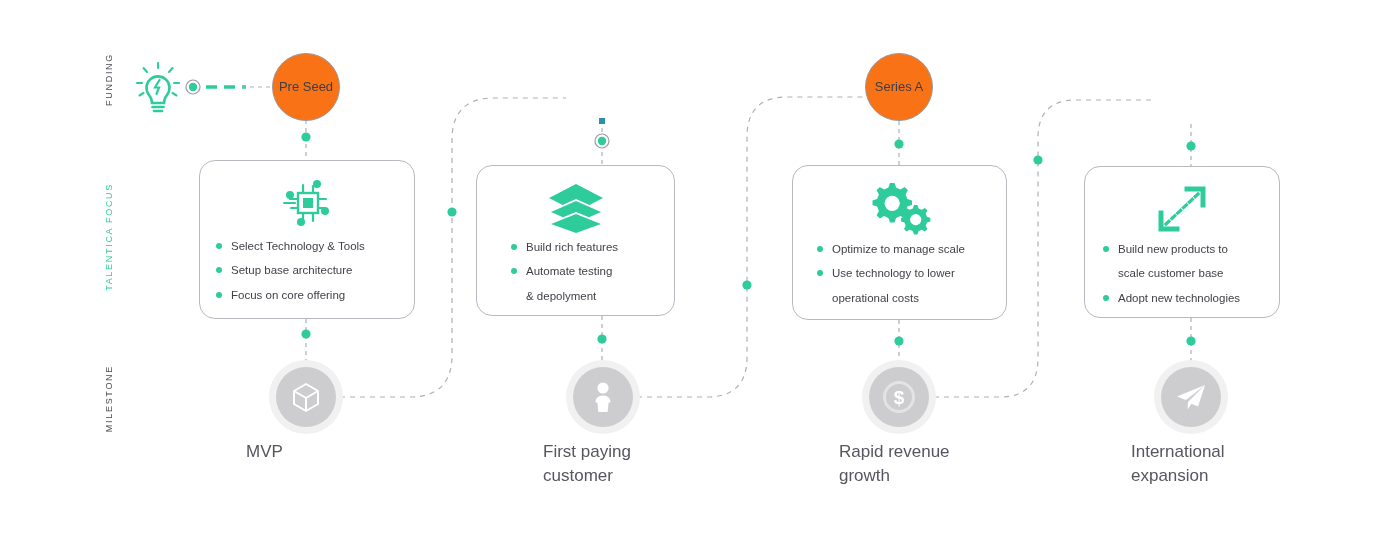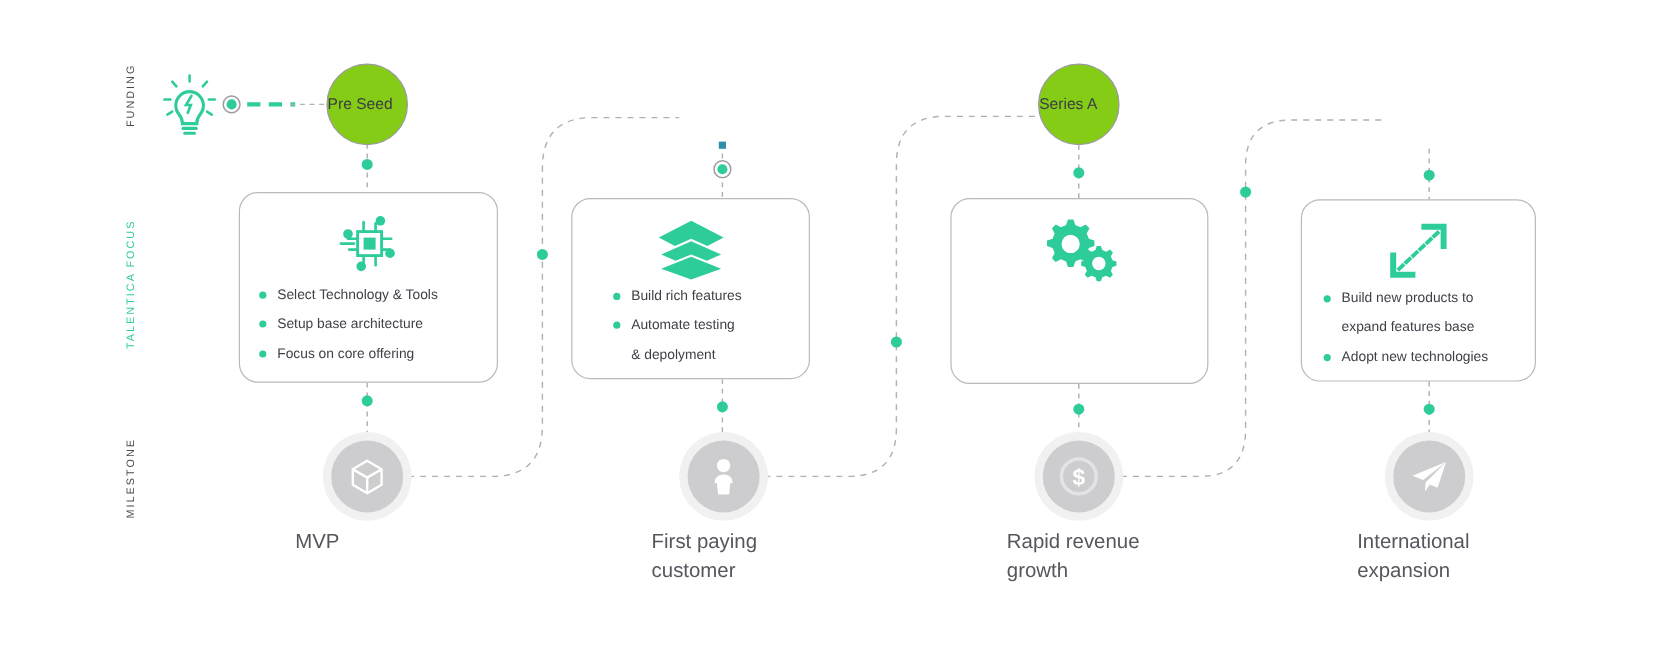--- a/index.html
+++ b/index.html
@@ -16,26 +16,26 @@
     color:#4a4a52;
     white-space:nowrap;
     font-family:"Liberation Sans","DejaVu Sans",sans-serif;
   }
   .rowlabel.accent{color:#2ecc9b;}
   .fundcircle{
     position:absolute;
     border:1px solid #9a9aa0;
     border-radius:50%;
     box-sizing:border-box;
-    display:flex;align-items:center;
+    display:flex;align-items:center;justify-content:center;
     text-align:center;
     font-size:13px;
     color:#3d3d45;
     line-height:1.35;
-    background:#84cc16;
+    background:#f97316;
   }
   .card{
     position:absolute;
     box-sizing:border-box;
     border:1px solid #b9b9bf;
     border-radius:16px;
     background:#fff;
   }
   .cardicon{
     position:absolute;left:0;right:0;top:14px;
@@ -222,40 +222,54 @@
     <div class="cardicon">
       <svg width="68" height="56" viewBox="0 0 68 56">
         <g fill="#2ecc9b">
           <path d="M24,2 l4.5,0 l1.6,4.6 l4.3,1.8 l4.3,-2.3 l3.2,3.2 l-2.3,4.3 l1.8,4.3 l4.6,1.6 l0,4.5 l-4.6,1.6 l-1.8,4.3 l2.3,4.3 l-3.2,3.2 l-4.3,-2.3 l-4.3,1.8 l-1.6,4.6 l-4.5,0 l-1.6,-4.6 l-4.3,-1.8 l-4.3,2.3 l-3.2,-3.2 l2.3,-4.3 l-1.8,-4.3 l-4.6,-1.6 l0,-4.5 l4.6,-1.6 l1.8,-4.3 l-2.3,-4.3 l3.2,-3.2 l4.3,2.3 l4.3,-1.8 Z"></path>
           <circle cx="26.2" cy="22.3" r="7.6" fill="#ffffff"></circle>
           <path d="M48,24 l3.4,0 l1.2,3.4 l3.2,1.3 l3.2,-1.7 l2.4,2.4 l-1.7,3.2 l1.3,3.2 l3.4,1.2 l0,3.4 l-3.4,1.2 l-1.3,3.2 l1.7,3.2 l-2.4,2.4 l-3.2,-1.7 l-3.2,1.3 l-1.2,3.4 l-3.4,0 l-1.2,-3.4 l-3.2,-1.3 l-3.2,1.7 l-2.4,-2.4 l1.7,-3.2 l-1.3,-3.2 l-3.4,-1.2 l0,-3.4 l3.4,-1.2 l1.3,-3.2 l-1.7,-3.2 l2.4,-2.4 l3.2,1.7 l3.2,-1.3 Z"></path>
           <circle cx="49.7" cy="38.6" r="5.6" fill="#ffffff"></circle>
         </g>
       </svg>
     </div>
+    <div class="bullets" style="top:76px;padding-left:24px;">
+      <div class="bullet">
+        <span class="dot"></span>
+        <span class="txt">Optimize to manage scale</span>
+      </div>
+      <div class="bullet">
+        <span class="dot"></span>
+        <span class="txt">Use technology to lower</span>
+      </div>
+      <div class="bullet">
+        <span class="dot hidden"></span>
+        <span class="txt">operational costs</span>
+      </div>
+    </div>
   </div>
 
   <div class="card" style="left:1084px;top:166px;width:196px;height:152px;">
     <div class="cardicon">
       <svg width="58" height="54" viewBox="0 0 58 54">
         <g stroke="#2ecc9b" fill="#2ecc9b" stroke-linecap="square">
           <path d="M34,6 L50,6 L50,22" fill="none" stroke-width="5"></path>
           <path d="M24,46 L8,46 L8,30" fill="none" stroke-width="5"></path>
           <line x1="13" y1="41" x2="45" y2="11" stroke-width="3.2" stroke-dasharray="4 4"></line>
         </g>
       </svg>
     </div>
     <div class="bullets" style="top:75px;padding-left:18px;">
       <div class="bullet">
         <span class="dot"></span>
         <span class="txt">Build new products to</span>
       </div>
       <div class="bullet">
         <span class="dot hidden"></span>
-        <span class="txt">expand features base</span>
+        <span class="txt">scale customer base</span>
       </div>
       <div class="bullet">
         <span class="dot"></span>
         <span class="txt">Adopt new technologies</span>
       </div>
     </div>
   </div>
 
   <div class="mstone" style="left:276px;top:367px;width:60px;height:60px;">
     <svg width="30" height="32" viewBox="0 0 30 32">

